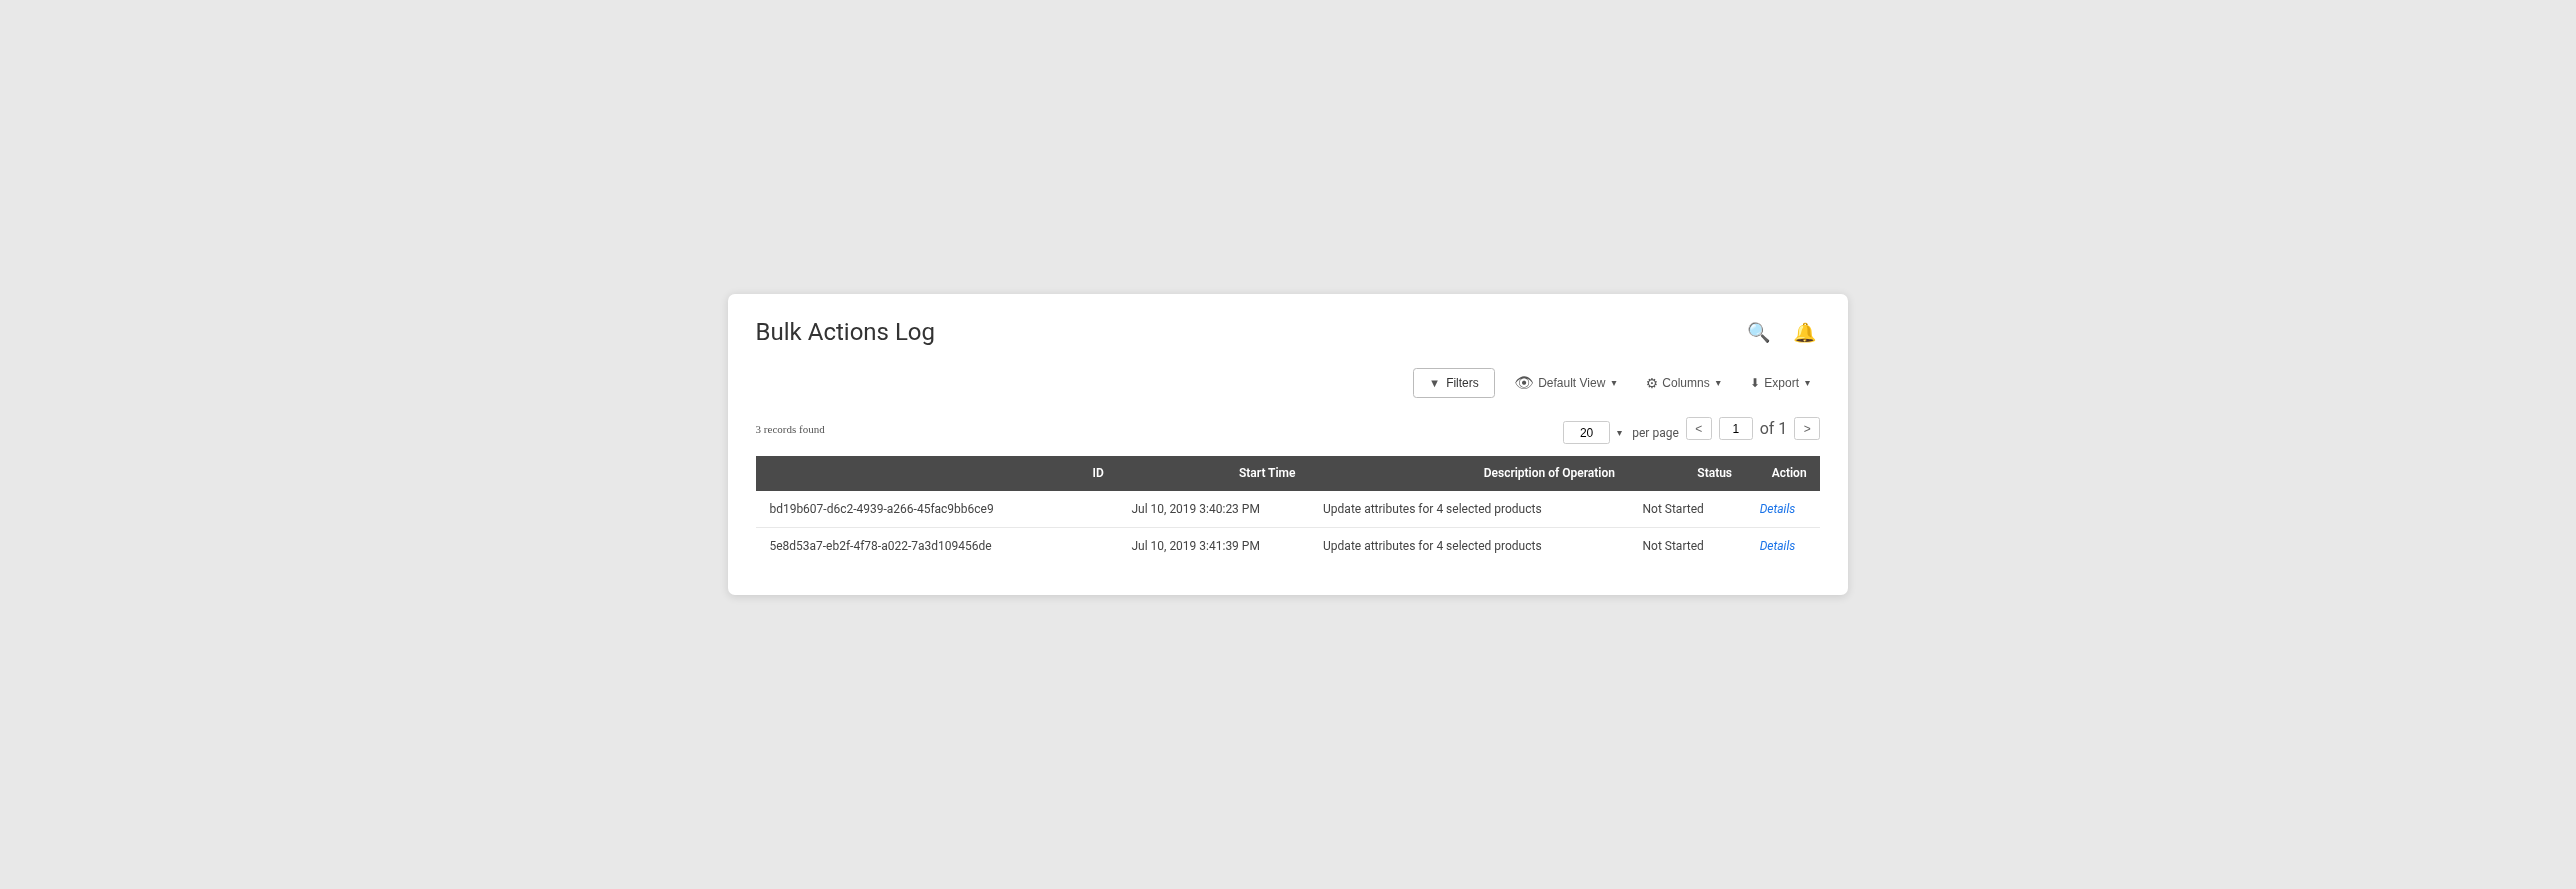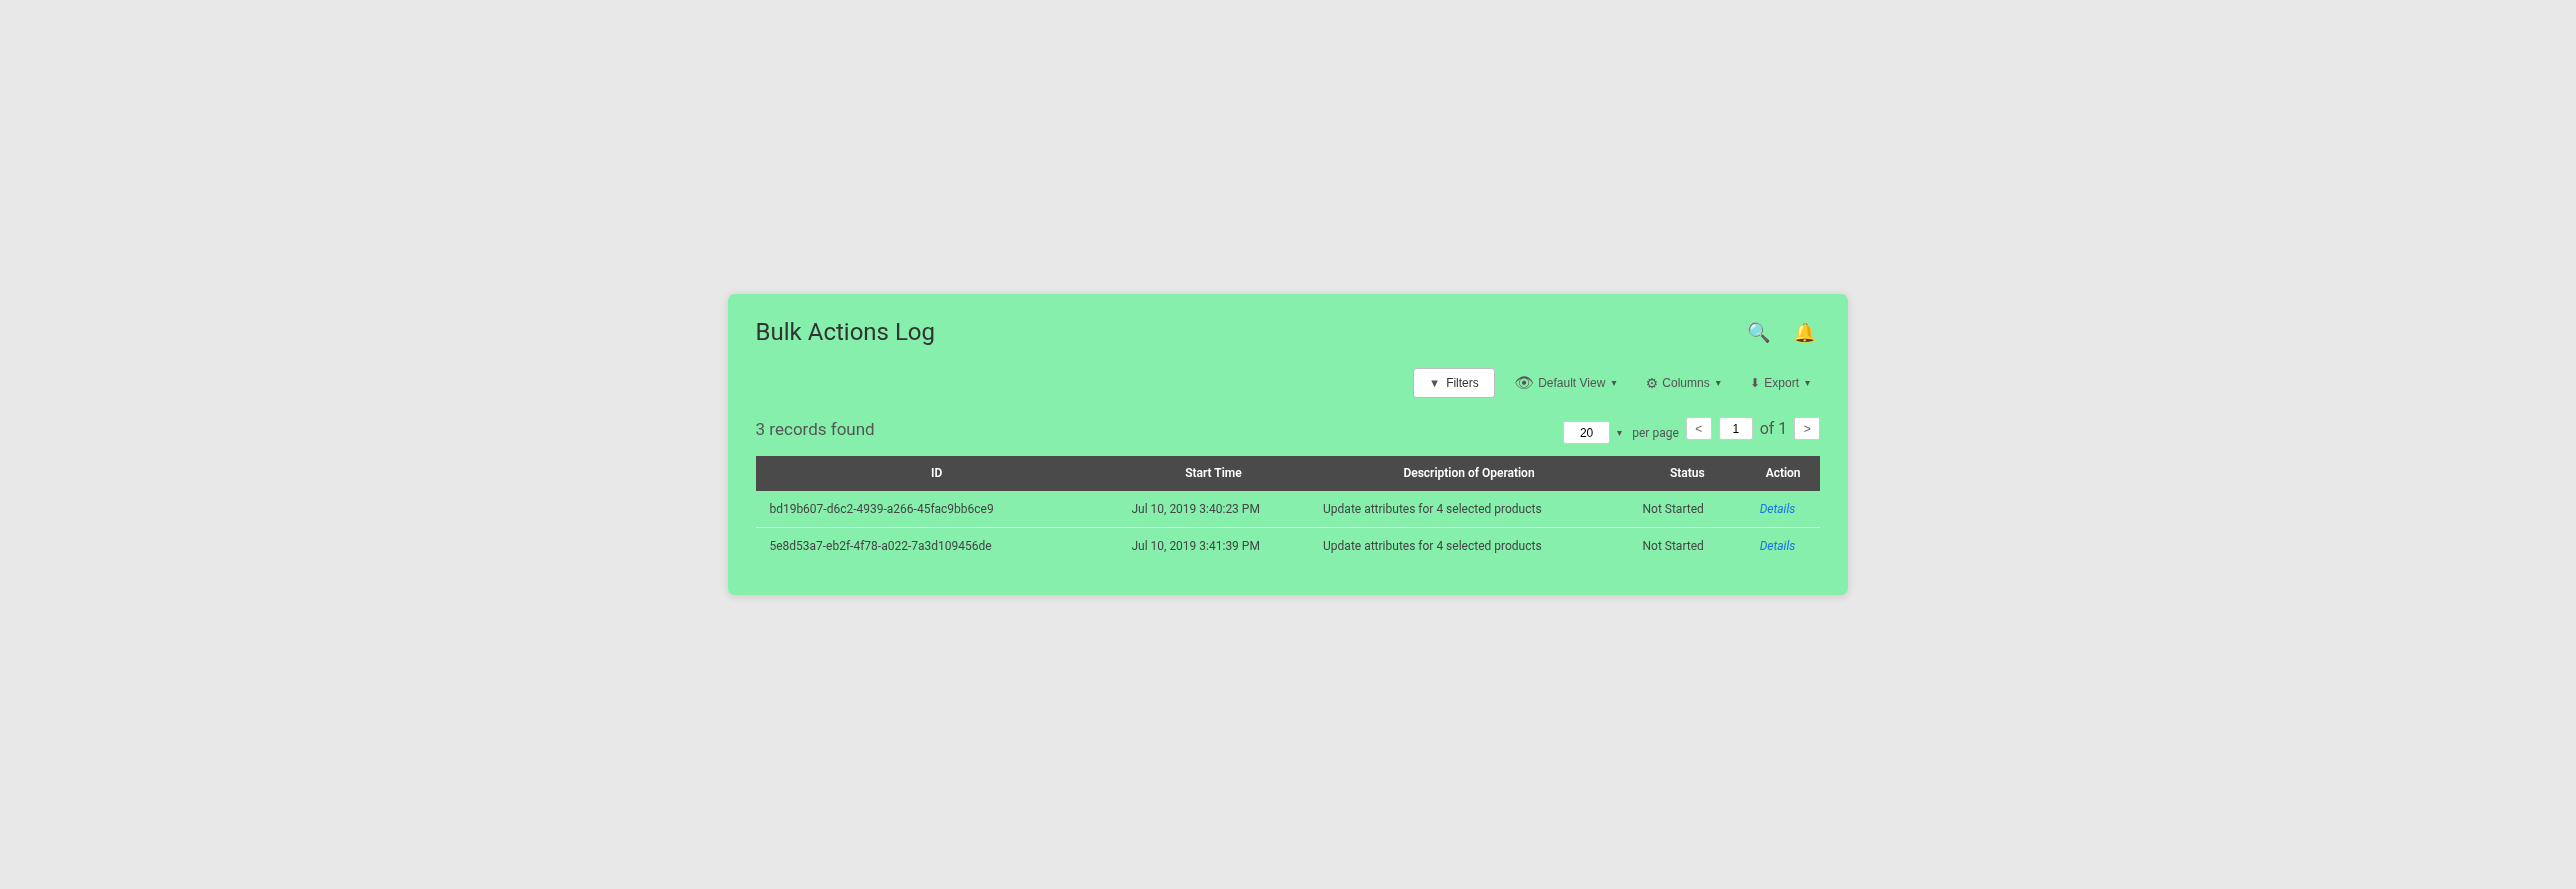--- a/index.html
+++ b/index.html
@@ -6,21 +6,21 @@
     body {
       background: #e8e8e8;
       font-family: -apple-system, BlinkMacSystemFont, 'Segoe UI', Roboto, sans-serif;
       display: flex;
       justify-content: center;
       align-items: center;
       min-height: 100vh;
       padding: 17px;
     }
     .card {
-      background: #86efac;
+      background: #ffffff;
       border-radius: 6.9px;
       box-shadow: 0 1.7px 8.6px rgba(0,0,0,0.12);
       width: 1120px;
       padding: 24px 27.6px 31px 27.6px;
     }
     .header-row {
       display: flex;
       justify-content: space-between;
       align-items: flex-start;
       margin-bottom: 20.7px;
@@ -78,22 +78,23 @@
     .dropdown-arrow {
       font-size: 8.6px;
     }
     .meta-row {
       display: flex;
       justify-content: space-between;
       align-items: center;
       margin-bottom: 12px;
     }
     .records-count {
-      font-size: 17px;
-      color: #555;
+      font-size: 11px;
+      color: #555;
+      font-family: Liberation Serif, serif;
     }
     .pagination-controls {
       display: flex;
       align-items: center;
       gap: 6.9px;
     }
     .per-page-select {
       display: flex;
       align-items: center;
       gap: 3.4px;
@@ -136,21 +137,21 @@
       width: 100%;
       border-collapse: collapse;
       font-size: 12px;
     }
     thead tr {
       background: #4a4a4a;
       color: #fff;
     }
     thead th {
       padding: 10.3px 13.8px;
-      text-align: center;
+      text-align: right;
       font-weight: 600;
       font-size: 12px;
     }
     tbody tr {
       border-bottom: 0.9px solid #e8e8e8;
       margin-top: 17px;
     }
     tbody tr:last-child { border-bottom: none; }
     tbody td {
       padding: 11.2px 13.8px;

